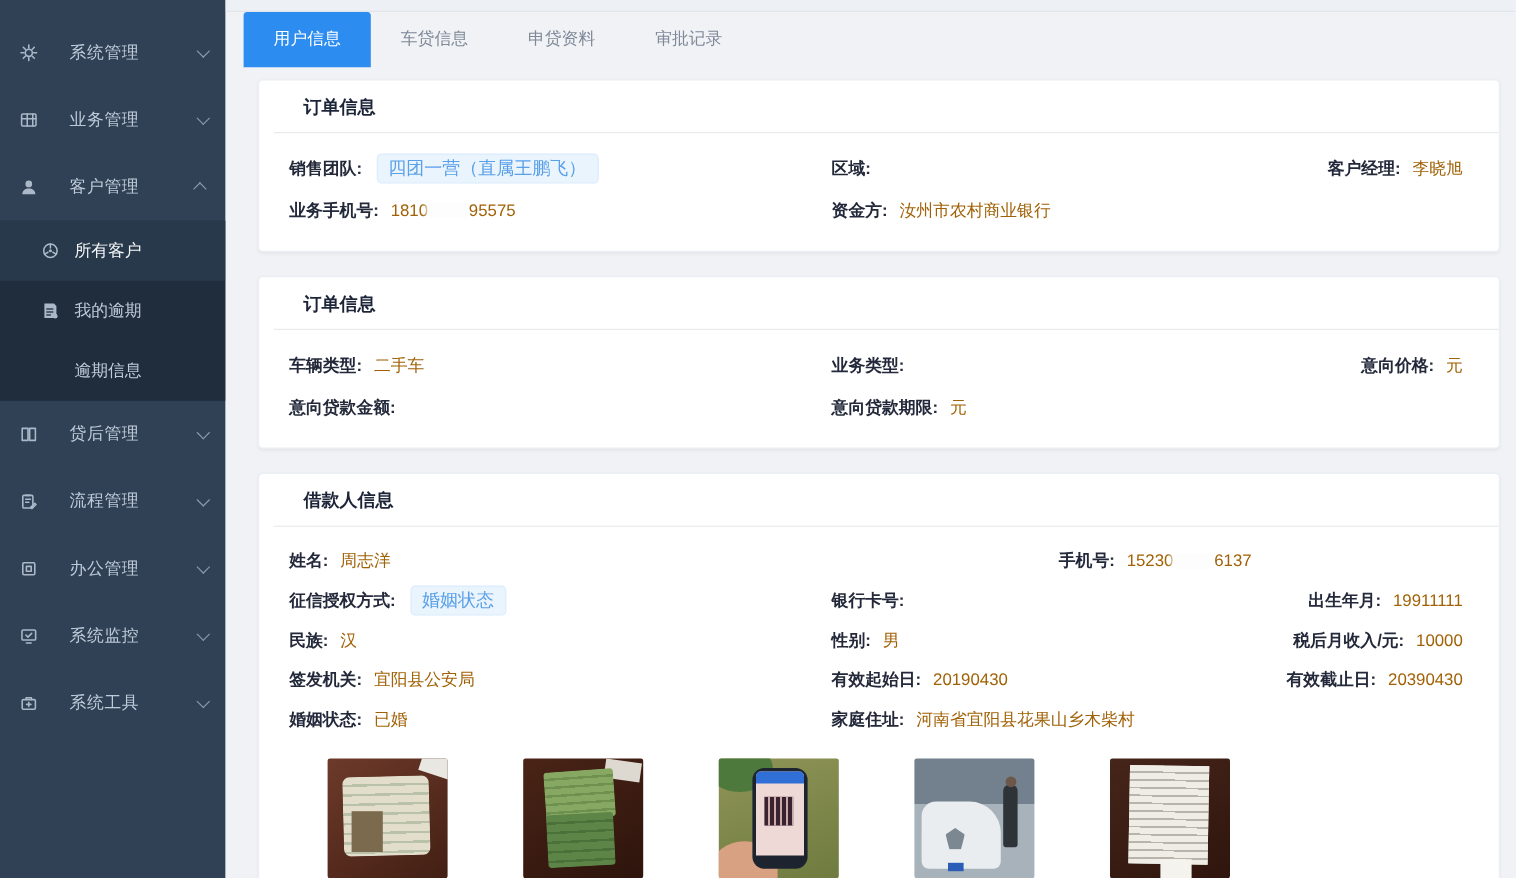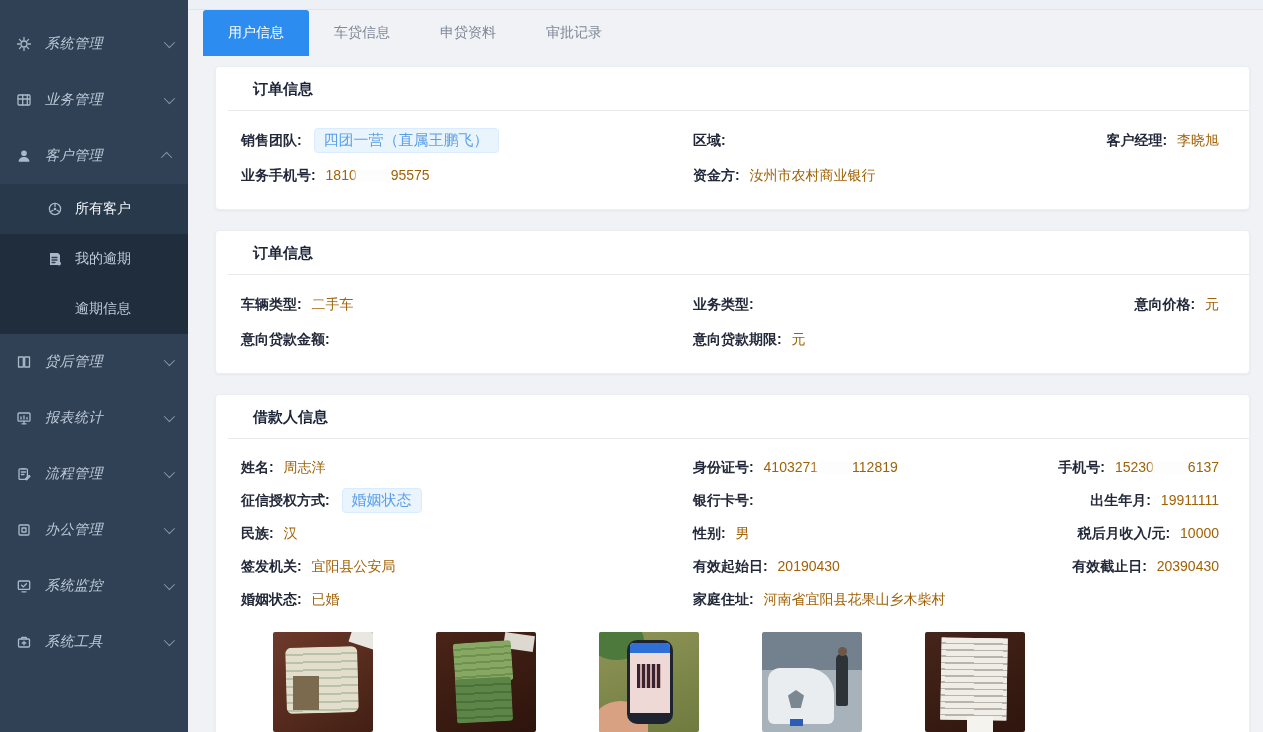--- a/index.html
+++ b/index.html
@@ -4,28 +4,28 @@
 <style>
   * { margin:0; padding:0; box-sizing:border-box; }
   html,body { width:1263px; height:732px; overflow:hidden; }
   body {
     font-family:"Liberation Sans","DejaVu Sans",sans-serif;
     font-size:14px; background:#f0f2f5; color:#303133; display:flex;
   }
   
   .sidebar { width:188px; height:732px; background:#304156; flex:none; padding-top:16px; }
   .nav-item { height:56px; display:flex; align-items:center; padding:0 16px; color:#bfcbd9; cursor:pointer; }
-  .nav-item .lbl { margin-left:13px; letter-spacing:.5px;font-style:italic; }
+  .nav-item .lbl { margin-left:26px; letter-spacing:.5px; }
   .nav-icon { width:16px; height:16px; flex:none; display:block; }
   .nav-icon svg { width:16px; height:16px; display:block; stroke:#aab8c8; fill:none; stroke-width:1.3; stroke-linecap:round; stroke-linejoin:round; }
   .nav-icon svg .fill { fill:#aab8c8; stroke:none; }
   .chev { margin-left:auto; width:8px; height:8px; border-right:1.5px solid #8a97a8; border-bottom:1.5px solid #8a97a8; transform:rotate(45deg) translateY(-2px); }
   .chev.up { transform:rotate(-135deg) translateY(-2px); }
   .submenu { background:#1f2d3d; }
-  .sub-item { height:50px; display:flex; align-items:center; padding-left:47px; color:#bfcbd9; cursor:pointer; }
+  .sub-item { height:50px; display:flex; align-items:center; padding-left:34px; color:#bfcbd9; cursor:pointer; }
   .sub-item .lbl { margin-left:12px; }
   .sub-item.active { background:#28394b; color:#f4f6f8; }
   .sub-item .spacer { width:16px; height:16px; }
   
   .content { flex:1; height:732px; background:#f0f2f5; overflow:hidden; }
   .topbar { height:10px; background:#edf0f4; border-bottom:1px solid #e2e5ea; }
   .tabstrip { height:46px; display:flex; align-items:stretch; padding-left:15px; }
   .tab { display:flex; align-items:center; padding:0 25px; color:#7f8998; cursor:pointer; }
   .tab.active { background:#2d8cf0; color:#fff; border-radius:3px 3px 0 0; }
   
@@ -148,30 +148,20 @@
   <div class="nav-item">
     <span class="nav-icon">
       <svg viewBox="0 0 16 16">
           <path d="M2.5 3h4.8v10H2.5zM8.7 3h4.8v10H8.7z"></path>
         </svg>
     </span>
     <span class="lbl">贷后管理</span>
     <span class="chev"></span>
   </div>
 
-  <div class="nav-item">
-    <span class="nav-icon">
-      <svg viewBox="0 0 16 16">
-          <rect x="2" y="3" width="12" height="8.2" rx="1"></rect>
-          <path d="M6 13.8h4M8 11.2v2.6M5 9V7M8 9V5.8M11 9V7.4"></path>
-        </svg>
-    </span>
-    <span class="lbl">报表统计</span>
-    <span class="chev"></span>
-  </div>
 
   <div class="nav-item">
     <span class="nav-icon">
       <svg viewBox="0 0 16 16">
           <rect x="3" y="2.8" width="8.4" height="10.6" rx="1"></rect>
           <path d="M5.4 2.8h3.6M5.4 6h4M5.4 8.5h2.6M9.6 12.8l3.4-3.4 1 1-3.4 3.4z"></path>
         </svg>
     </span>
     <span class="lbl">流程管理</span>
     <span class="chev"></span>
@@ -293,24 +283,20 @@
   </section>
 
   <section class="card">
     <div class="card-h">借款人信息</div>
     <div class="card-b">
 
       <div class="frow tight">
         <div class="cell">
           <span class="lbl-b">姓名:</span>
           <span class="val">周志洋</span>
-        </div>
-        <div class="cell">
-          <span class="lbl-b">身份证号:</span>
-          <span class="val"><span>4103271</span><span class="mask"></span><span>112819</span></span>
         </div>
         <div class="cell r">
           <span class="lbl-b">手机号:</span>
           <span class="val"><span>15230</span><span class="mask"></span><span>6137</span></span>
         </div>
       </div>
 
       <div class="frow tight">
         <div class="cell">
           <span class="lbl-b">征信授权方式:</span>

